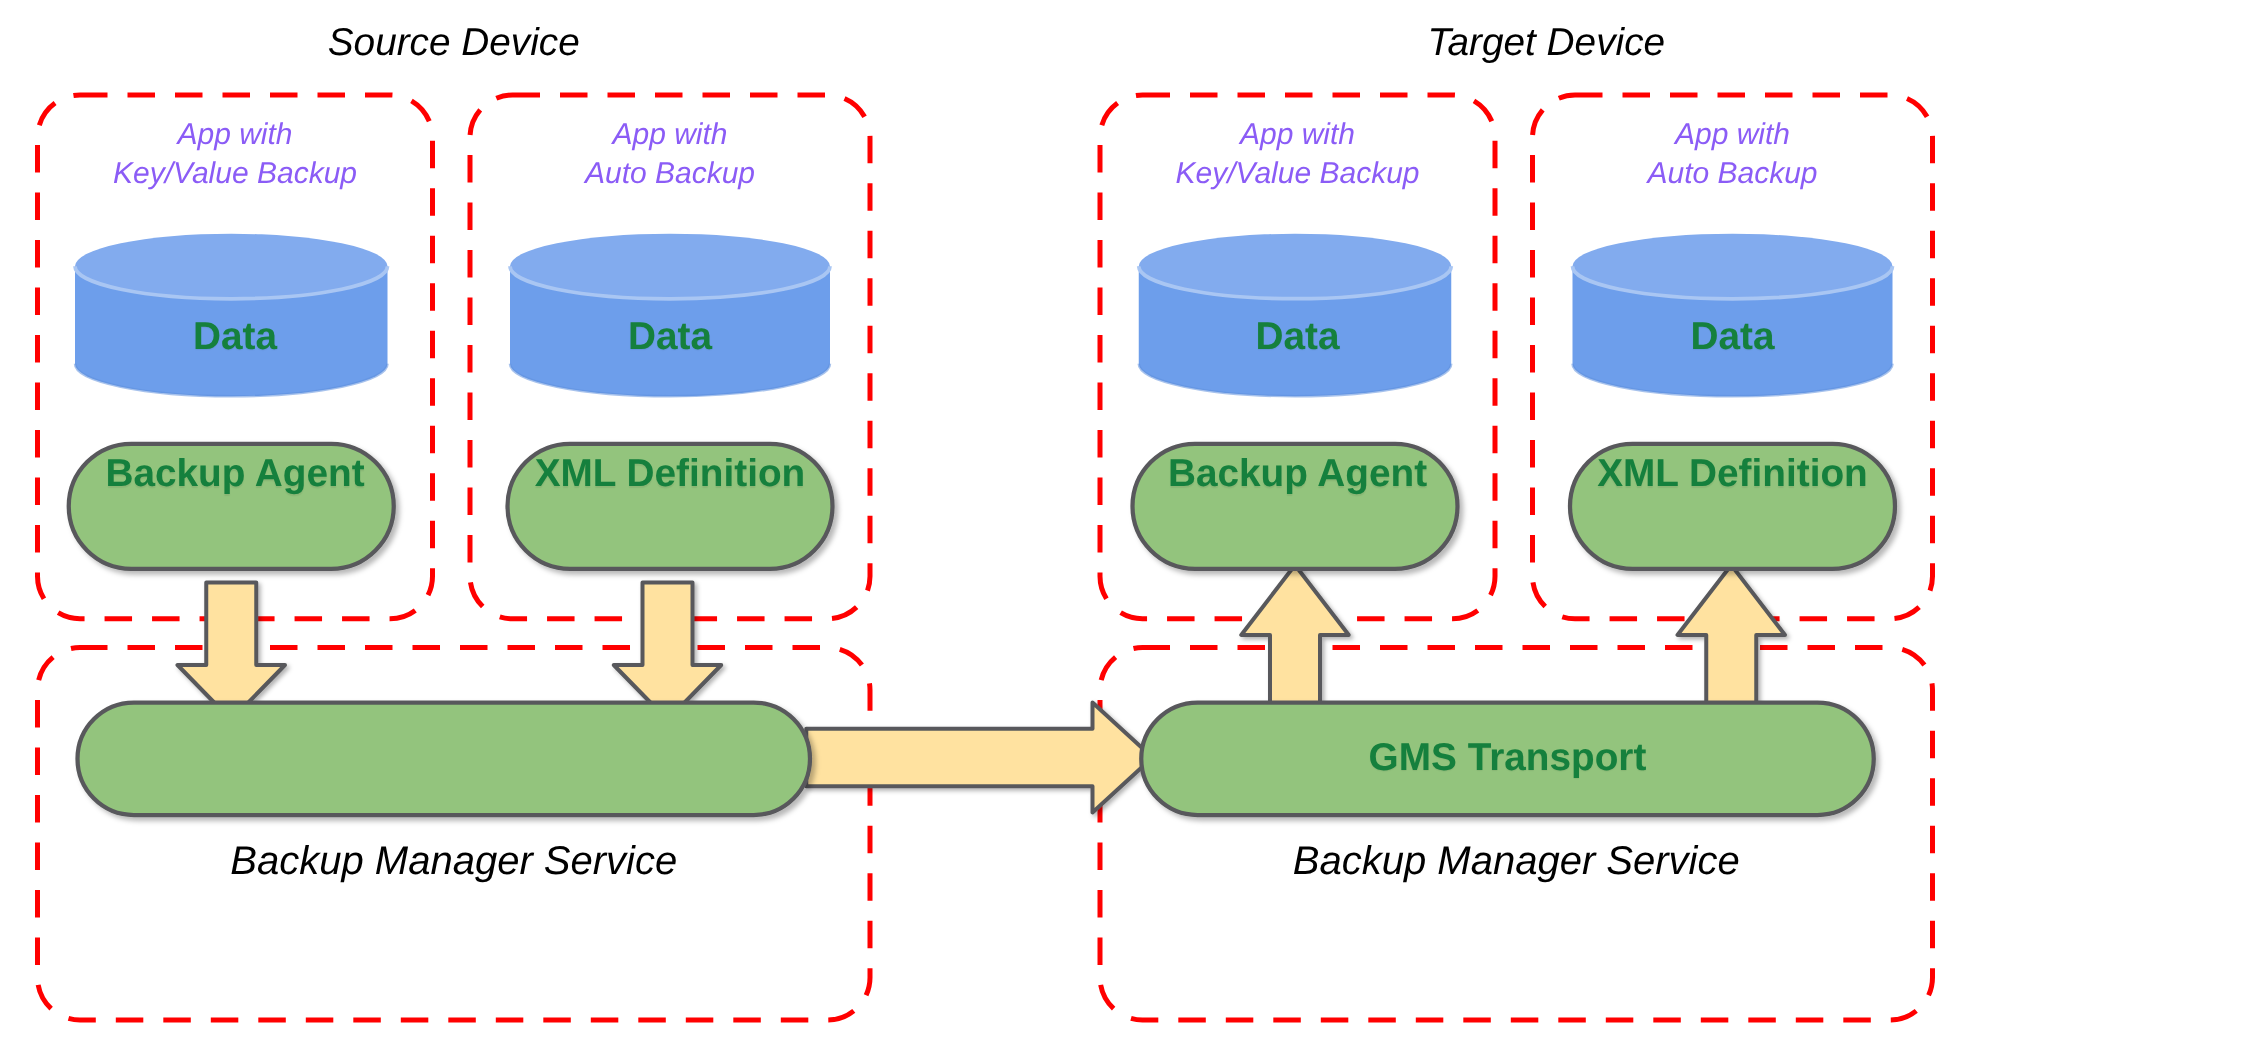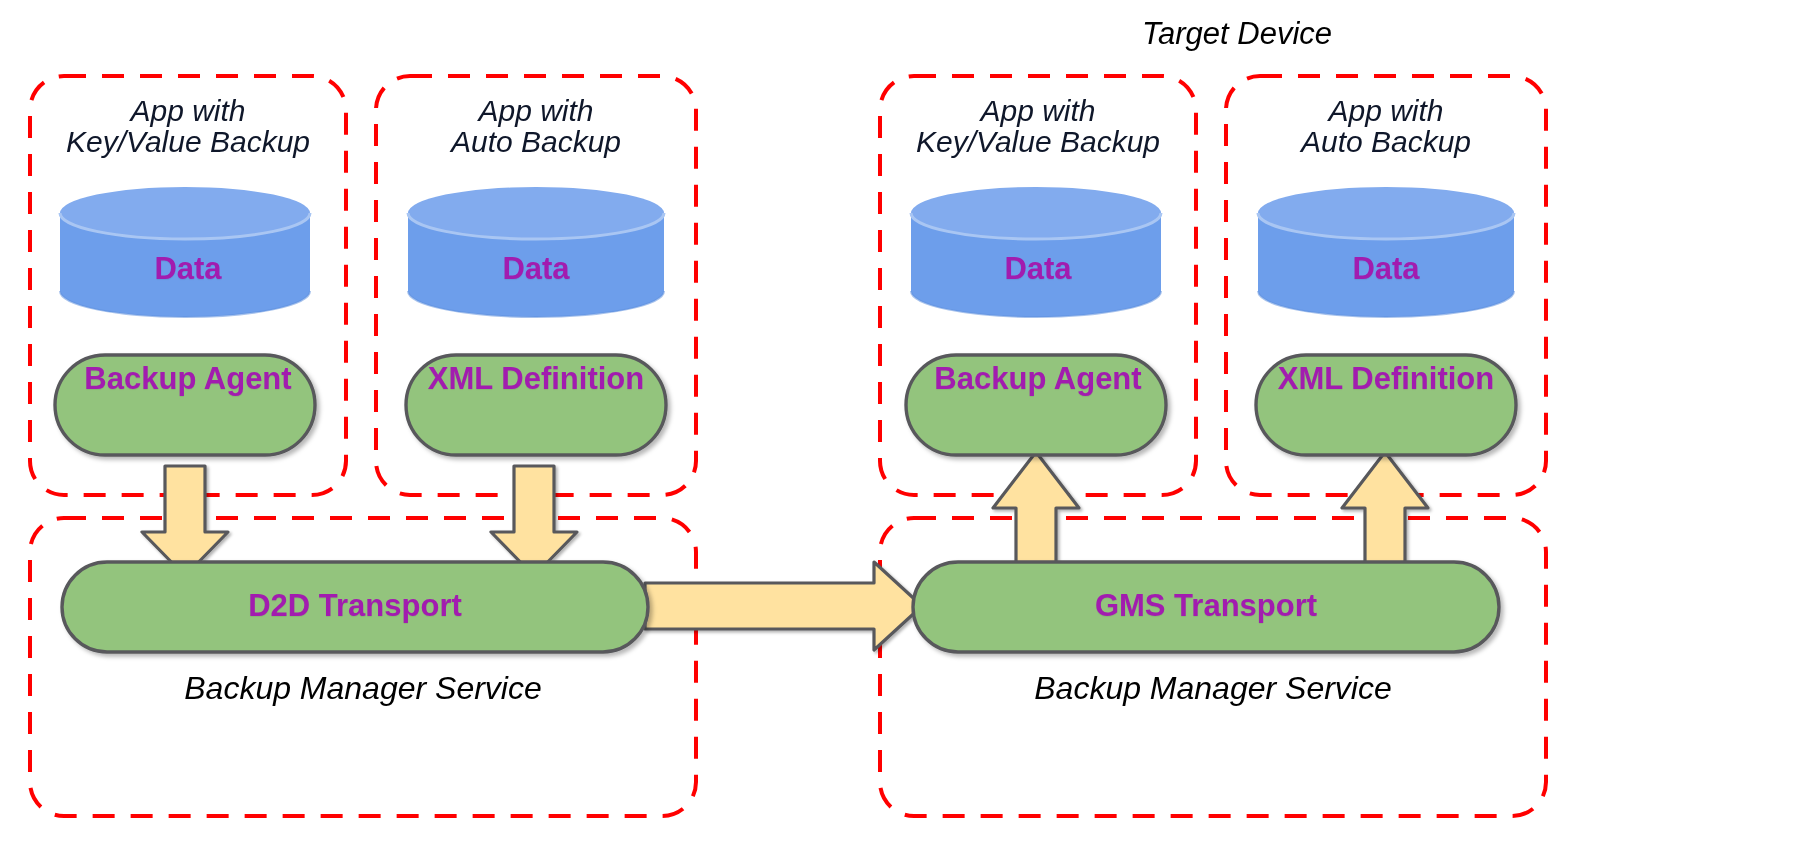--- a/index.html
+++ b/index.html
@@ -6,25 +6,25 @@
   body{width:1797px;height:847px;position:relative;overflow:hidden;
        font-family:"Liberation Sans","DejaVu Sans",sans-serif;}
   #stage{position:absolute;inset:0;width:1797px;height:847px;}
   svg#scene{position:absolute;left:0;top:0;width:1797px;height:847px;}
 
   .device-title{
     position:absolute;font-style:italic;font-size:31px;color:#000;
     text-align:center;white-space:nowrap;font-weight:400;
   }
   .app-label{
-    position:absolute;font-style:italic;font-size:30px;color:#0f172a;
+    position:absolute;font-style:italic;font-size:24px;color:#8b5cf6;
     text-align:center;line-height:1.03;width:100%;left:0;
   }
   .node-label{
-    position:absolute;color:#a21caf;font-weight:bold;font-size:31px;
+    position:absolute;color:#15803d;font-weight:bold;font-size:31px;
     text-align:center;width:100%;left:0;white-space:nowrap;
     text-shadow:0 1px 1px rgba(0,0,0,.07);
   }
   .bms-label{
     position:absolute;font-style:italic;font-size:32px;color:#000;
     text-align:center;width:100%;left:0;white-space:nowrap;
   }
   .hit{position:absolute;}
 </style>
 </head>
@@ -128,20 +128,21 @@
     </g>
 
     <g filter="url(#softShadow)">
       <rect x="62" y="562" width="586" height="90" rx="45" ry="45" fill="#93c47d" stroke="#58595b" stroke-width="3.4"></rect>
     </g>
     <g filter="url(#softShadow)">
       <rect x="913" y="562" width="586" height="90" rx="45" ry="45" fill="#93c47d" stroke="#58595b" stroke-width="3.4"></rect>
     </g>
   </svg>
 
+  <div class="device-title" style="left:30px;top:16px;width:666px;">Source Device</div>
   <div class="device-title" style="left:904px;top:16px;width:666px;">Target Device</div>
 
   <div class="hit" style="left:30px;top:76px;width:316px;height:419px;">
     <div class="app-label" style="top:20px;">App with</div>
     <div class="app-label" style="top:51px;">Key/Value Backup</div>
     <div class="node-label" style="top:175px;">Data</div>
     <div class="node-label" style="top:285px;">Backup Agent</div>
   </div>
 
   <div class="hit" style="left:376px;top:76px;width:320px;height:419px;">
@@ -159,21 +160,20 @@
   </div>
 
   <div class="hit" style="left:1226px;top:76px;width:320px;height:419px;">
     <div class="app-label" style="top:20px;">App with</div>
     <div class="app-label" style="top:51px;">Auto Backup</div>
     <div class="node-label" style="top:175px;">Data</div>
     <div class="node-label" style="top:285px;">XML Definition</div>
   </div>
 
   <div class="hit" style="left:30px;top:518px;width:666px;height:298px;">
-    <div class="node-label" style="top:70px;left:32px;width:586px;">D2D Transport</div>
     <div class="bms-label" style="top:152px;">Backup Manager Service</div>
   </div>
 
   <div class="hit" style="left:880px;top:518px;width:666px;height:298px;">
     <div class="node-label" style="top:70px;left:33px;width:586px;">GMS Transport</div>
     <div class="bms-label" style="top:152px;">Backup Manager Service</div>
   </div>
 
 </div>
 

